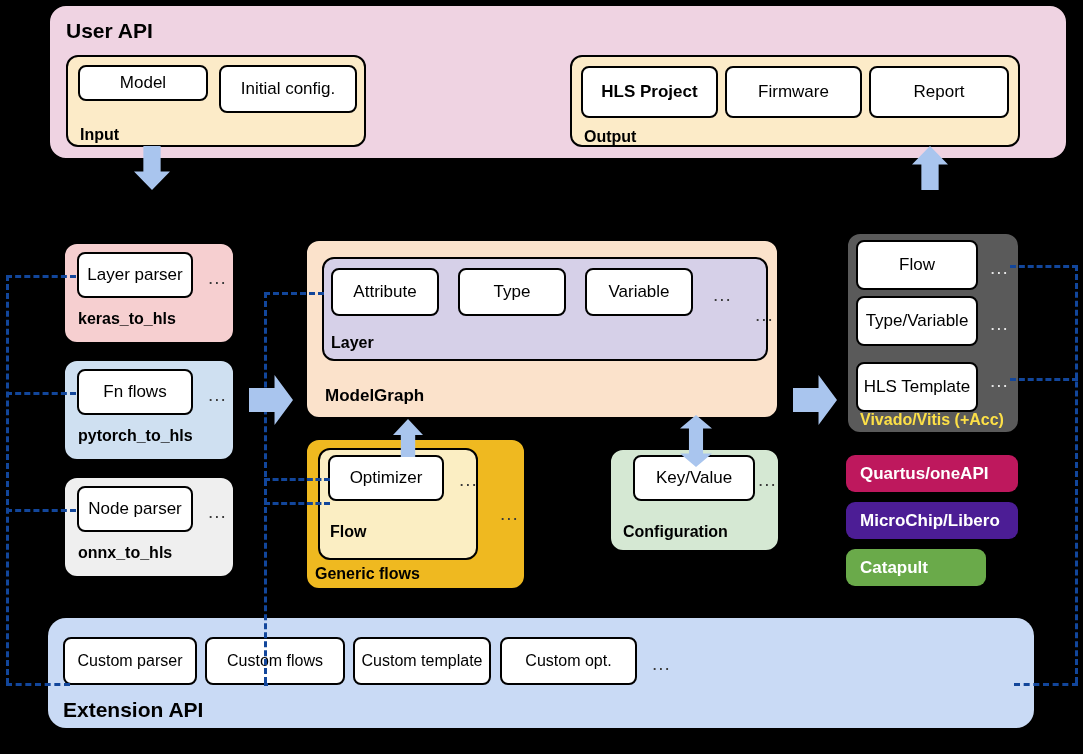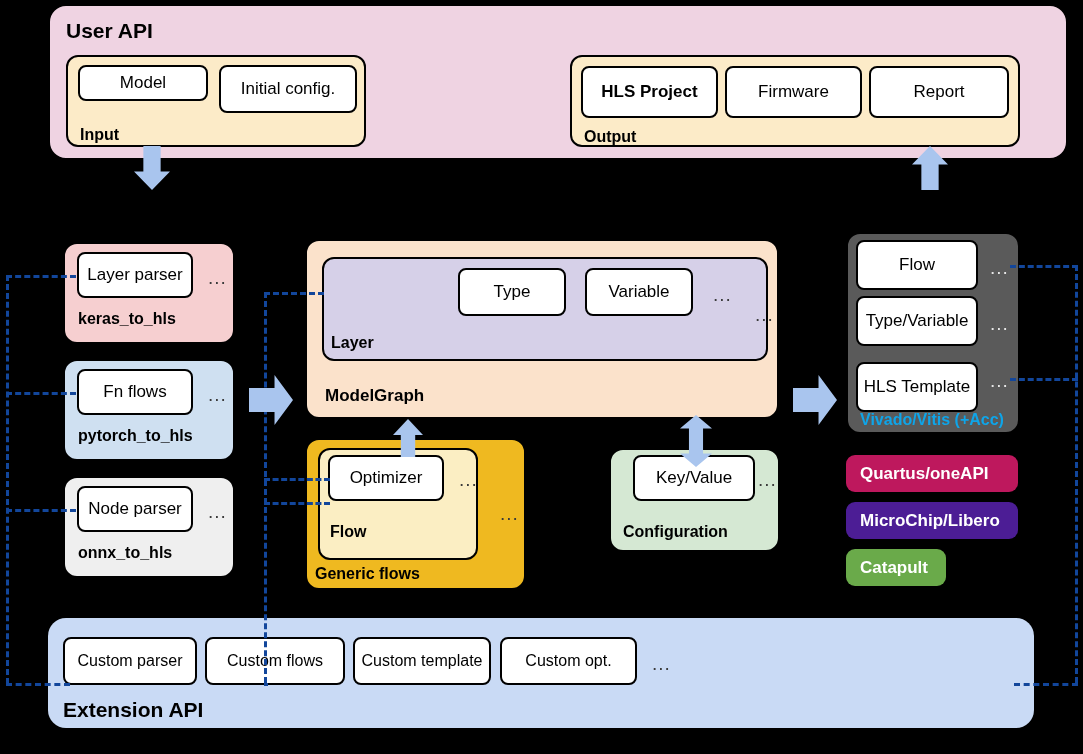--- a/index.html
+++ b/index.html
@@ -101,36 +101,36 @@
   #configuration-panel {
     left: 609px; top: 448px; width: 171px; height: 104px;
     background: #D5E8D3;
   }
 
   
   #vivado-panel {
     left: 846px; top: 232px; width: 174px; height: 202px;
     background: #5A5A5A;
   }
-  #vivado-label { color: #0ea5e9; }
+  #vivado-label { color: #fde047; }
   .backend-pill {
     position: absolute;
     box-sizing: border-box;
     border-radius: 9px;
     display: flex;
     align-items: center;
     color: #ffffff;
     font-weight: bold;
     font-size: 17px;
     padding-left: 14px;
     white-space: nowrap;
   }
   #quartus-pill   { left: 846px; top: 455px; width: 172px; height: 37px; background: #be185d; }
   #microchip-pill { left: 846px; top: 502px; width: 172px; height: 37px; background: #4c1d95; }
-  #catapult-pill  { left: 846px; top: 549px; width: 100px; height: 37px; background: #6AAA4A; }
+  #catapult-pill  { left: 846px; top: 549px; width: 140px; height: 37px; background: #6AAA4A; }
 
   
   #extension-panel {
     left: 48px; top: 618px; width: 986px; height: 110px;
     background: #C9DAF5;
     border-radius: 18px;
     border: none;
   }
   #extension-title {
     left: 63px; top: 698px;
@@ -199,20 +199,21 @@
   <div class="ellipsis" style="left:208px; top:385px;">...</div>
   <div class="panel-label" style="left:78px; top:427px; font-size:16px;">pytorch_to_hls</div>
 
   <div class="panel parser-panel" id="onnx-panel"></div>
   <div class="wbox" style="left:77px; top:486px; width:116px; height:46px;">Node parser</div>
   <div class="ellipsis" style="left:208px; top:502px;">...</div>
   <div class="panel-label" style="left:78px; top:544px; font-size:16px;">onnx_to_hls</div>
 
   <div class="panel" id="modelgraph-panel"></div>
   <div class="panel" id="layer-panel"></div>
+  <div class="wbox" style="left:331px; top:268px; width:108px; height:48px;">Attribute</div>
   <div class="wbox" style="left:458px; top:268px; width:108px; height:48px;">Type</div>
   <div class="wbox" style="left:585px; top:268px; width:108px; height:48px;">Variable</div>
   <div class="ellipsis" style="left:713px; top:285px;">...</div>
   <div class="panel-label" style="left:331px; top:334px; font-size:16px;">Layer</div>
   <div class="ellipsis" style="left:755px; top:305px;">...</div>
   <div class="panel-label" style="left:325px; top:386px; font-size:17px;">ModelGraph</div>
 
   <div class="panel" id="genericflows-panel"></div>
   <div class="panel" id="flow-panel"></div>
   <div class="wbox" style="left:328px; top:455px; width:116px; height:46px;">Optimizer</div>

